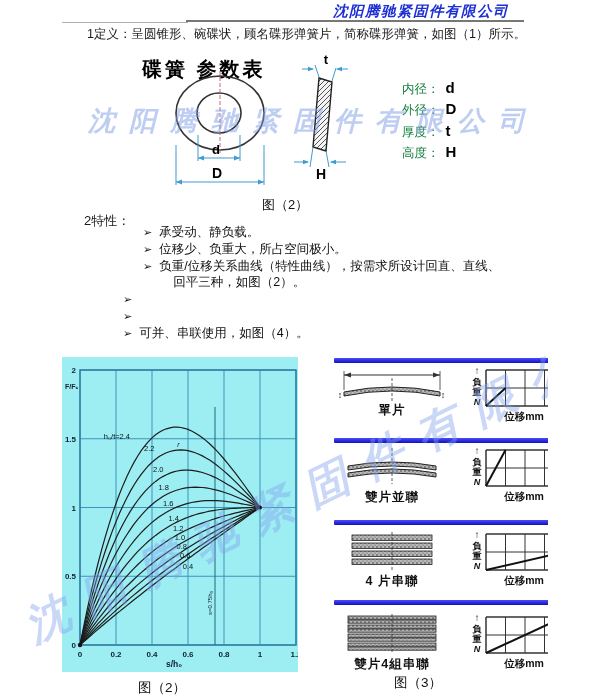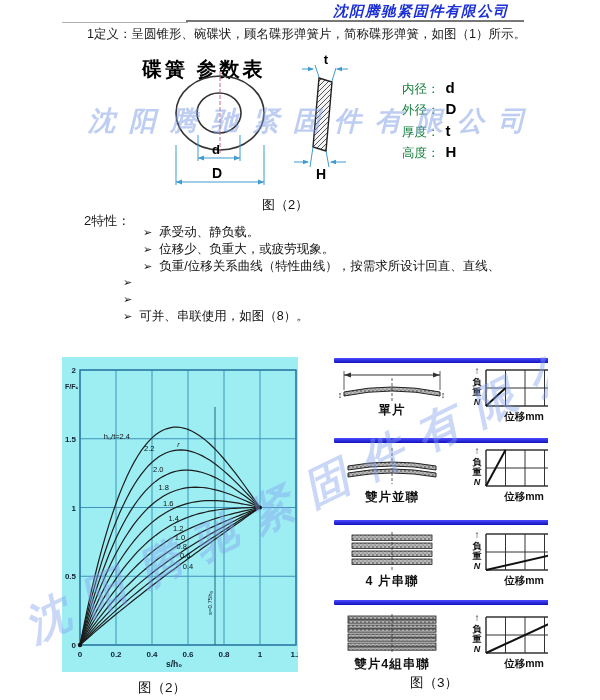--- a/index.html
+++ b/index.html
@@ -8,21 +8,21 @@
   .abs{position:absolute;}
   .company{left:333px;top:2px;font-size:14.5px;font-weight:bold;font-style:italic;
            color:#1b2fd4;letter-spacing:1.5px;font-family:"Liberation Serif","DejaVu Serif",serif;white-space:nowrap;}
   .rule-a{left:62px;top:22px;width:126px;height:1px;background:#b0b0b0;}
   .rule-b{left:186px;top:20px;width:338px;height:2px;background:#777;}
   .definition{left:87px;top:26px;font-size:12.5px;white-space:nowrap;}
   .fig1-title{left:142px;top:56px;font-size:20px;font-weight:bold;letter-spacing:3px;color:#000;}
   .cap{font-size:13px;color:#111;}
   .cap1{left:262px;top:196px;}
   .cap2{left:138px;top:679px;width:76px;font-size:13.5px;}
-  .cap3{left:396px;top:674px;width:76px;text-align:center;font-size:13.5px;}
+  .cap3{left:380px;top:674px;width:76px;text-align:center;font-size:13.5px;}
   .feat-head{left:84px;top:212px;font-size:13px;}
   #bullets{left:0;top:224px;width:560px;}
   .bullet{display:flex;font-size:12.5px;line-height:16.8px;color:#101010;}
   .bullet.deep{margin-left:143px;}
   .bullet.shallow{margin-left:123px;}
   .bullet .marker{margin-right:7px;font-size:11px;line-height:16.8px;}
   .bullet .bl + .bl{padding-left:14px;}
   #fig1legend{left:402px;top:78px;line-height:19.3px;}
   .lg-row{white-space:nowrap;}
   .lg-l{font-size:12.5px;color:#15803d;}
@@ -124,39 +124,40 @@
   <div class="abs" id="bullets">
       <div class="bullet deep">
         <span class="marker">➢</span>
         <div>
           <div class="bl">承受动、静负载。</div>
         </div>
       </div>
       <div class="bullet deep">
         <span class="marker">➢</span>
         <div>
-          <div class="bl">位移少、负重大，或疲劳现象。</div>
+          <div class="bl">位移少、负重大，所占空间极小。</div>
         </div>
       </div>
       <div class="bullet deep">
         <span class="marker">➢</span>
         <div>
           <div class="bl">负重/位移关系曲线（特性曲线），按需求所设计回直、直线、</div>
+          <div class="bl">回平三种，如图（2）。</div>
         </div>
       </div>
       <div class="bullet shallow">
         <span class="marker">➢</span>
       </div>
       <div class="bullet shallow">
         <span class="marker">➢</span>
       </div>
       <div class="bullet shallow">
         <span class="marker">➢</span>
         <div>
-          <div class="bl">可并、串联使用，如图（8）。</div>
+          <div class="bl">可并、串联使用，如图（4）。</div>
         </div>
       </div>
     </div>
 
   <svg class="abs" id="fig2svg" style="left:62px;top:357px" width="236" height="315" viewBox="0 0 236 315">
       <rect x="0" y="0" width="236" height="315" fill="#9deef3"></rect>
       <line x1="18" y1="13" x2="18" y2="288" stroke="#3f93b8" stroke-width="1"></line>
       <line x1="54" y1="13" x2="54" y2="288" stroke="#3f93b8" stroke-width="1"></line>
       <line x1="90" y1="13" x2="90" y2="288" stroke="#3f93b8" stroke-width="1"></line>
       <line x1="126" y1="13" x2="126" y2="288" stroke="#3f93b8" stroke-width="1"></line>

